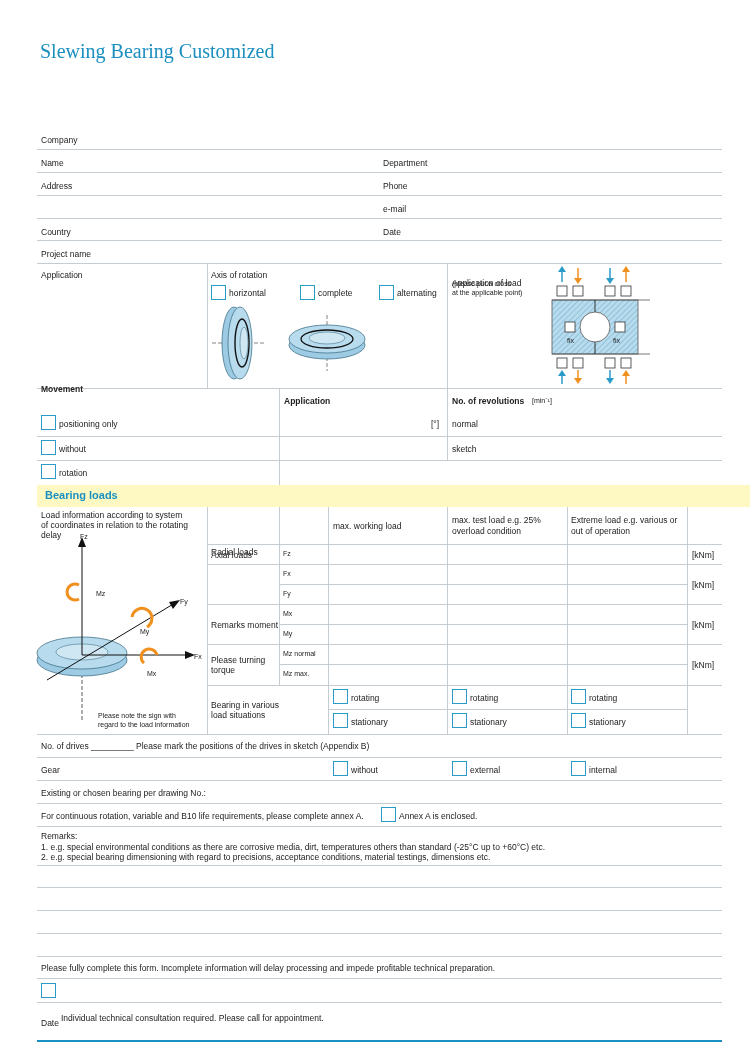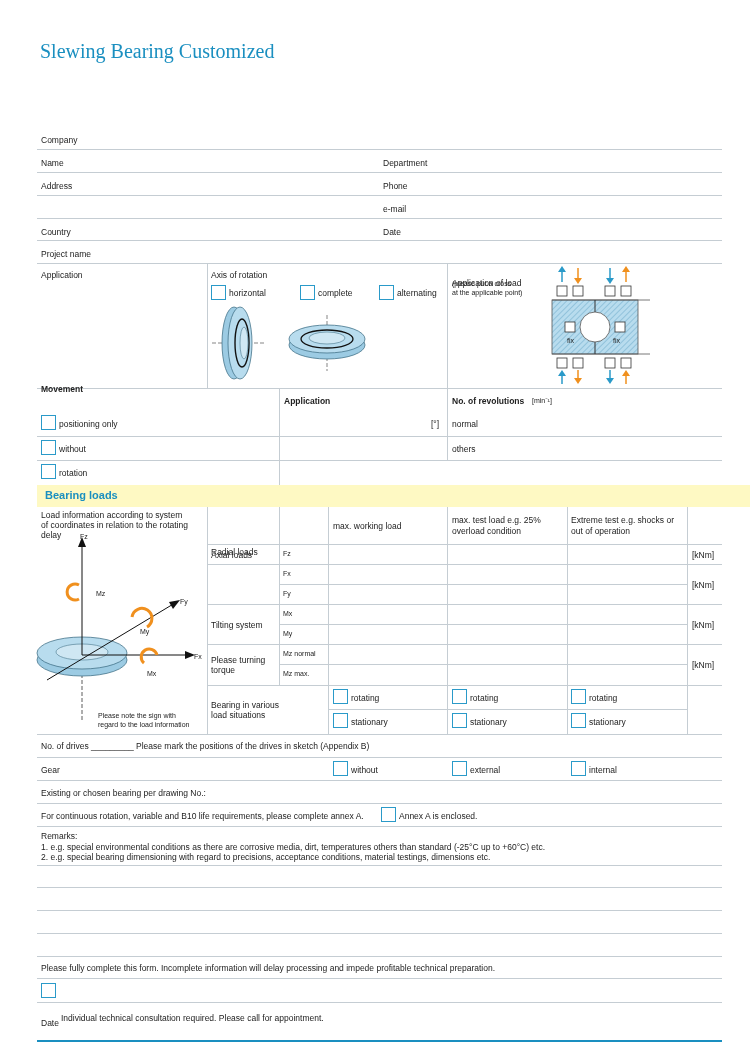--- a/index.html
+++ b/index.html
@@ -142,21 +142,21 @@
 <div class="vline" style="left:447px;top:388px;height:73px"></div>
 
 <div class="cb" style="left:41px;top:415px"></div>
 <span class="txt" style="left:59px;top:419px">positioning only</span>
 <span class="txt" style="left:431px;top:419px">[°]</span>
 <span class="txt" style="left:452px;top:419px">normal</span>
 <div class="line" style="top:436px"></div>
 
 <div class="cb" style="left:41px;top:440px"></div>
 <span class="txt" style="left:59px;top:444px">without</span>
-<span class="txt" style="left:452px;top:444px">others</span>
+<span class="txt" style="left:452px;top:444px">sketch</span>
 <div class="line" style="top:460px"></div>
 
 <div class="cb" style="left:41px;top:464px"></div>
 <span class="txt" style="left:59px;top:468px">rotation</span>
 
 <div class="section">
     <span>Bearing loads</span>
   </div>
 
 <span class="txt" style="left:41px;top:510px">Load information according to system</span>
@@ -190,37 +190,37 @@
 <div class="vline" style="left:207px;top:507px;height:227px"></div>
 <div class="vline" style="left:279px;top:507px;height:178px"></div>
 <div class="vline" style="left:328px;top:507px;height:227px"></div>
 <div class="vline" style="left:447px;top:507px;height:227px"></div>
 <div class="vline" style="left:567px;top:507px;height:227px"></div>
 <div class="vline" style="left:687px;top:507px;height:227px"></div>
 
 <span class="txt" style="left:333px;top:521px">max. working load</span>
 <span class="txt" style="left:452px;top:515px">max. test load e.g. 25%</span>
 <span class="txt" style="left:452px;top:526px">overload condition</span>
-<span class="txt" style="left:571px;top:515px">Extreme test e.g. shocks or</span>
+<span class="txt" style="left:571px;top:515px">Extreme load e.g. various or</span>
 <span class="txt" style="left:571px;top:526px">out of operation</span>
 
 <div class="line" style="top:544px;left:207px;width:515px"></div>
 <span class="txt" style="left:211px;top:550px">Axial loads</span>
 <span class="txt small" style="left:283px;top:550px">Fz</span>
 <span class="txt" style="left:692px;top:550px">[kNm]</span>
 <div class="line" style="top:564px;left:207px;width:515px"></div>
 
 <span class="txt" style="left:211px;top:547px">Radial loads</span>
 <span class="txt small" style="left:283px;top:570px">Fx</span>
 <div class="line" style="top:584px;left:279px;width:408px"></div>
 <span class="txt small" style="left:283px;top:590px">Fy</span>
 <span class="txt" style="left:692px;top:580px">[kNm]</span>
 <div class="line" style="top:604px;left:207px;width:515px"></div>
 
-<span class="txt" style="left:211px;top:620px">Tilting system</span>
+<span class="txt" style="left:211px;top:620px">Remarks moment</span>
 <span class="txt small" style="left:283px;top:610px">Mx</span>
 <div class="line" style="top:624px;left:279px;width:408px"></div>
 <span class="txt small" style="left:283px;top:630px">My</span>
 <span class="txt" style="left:692px;top:620px">[kNm]</span>
 <div class="line" style="top:644px;left:207px;width:515px"></div>
 
 <span class="txt" style="left:211px;top:655px">Please turning</span>
 <span class="txt" style="left:211px;top:665px">torque</span>
 <span class="txt small" style="left:283px;top:650px">Mz normal</span>
 <div class="line" style="top:664px;left:279px;width:408px"></div>

